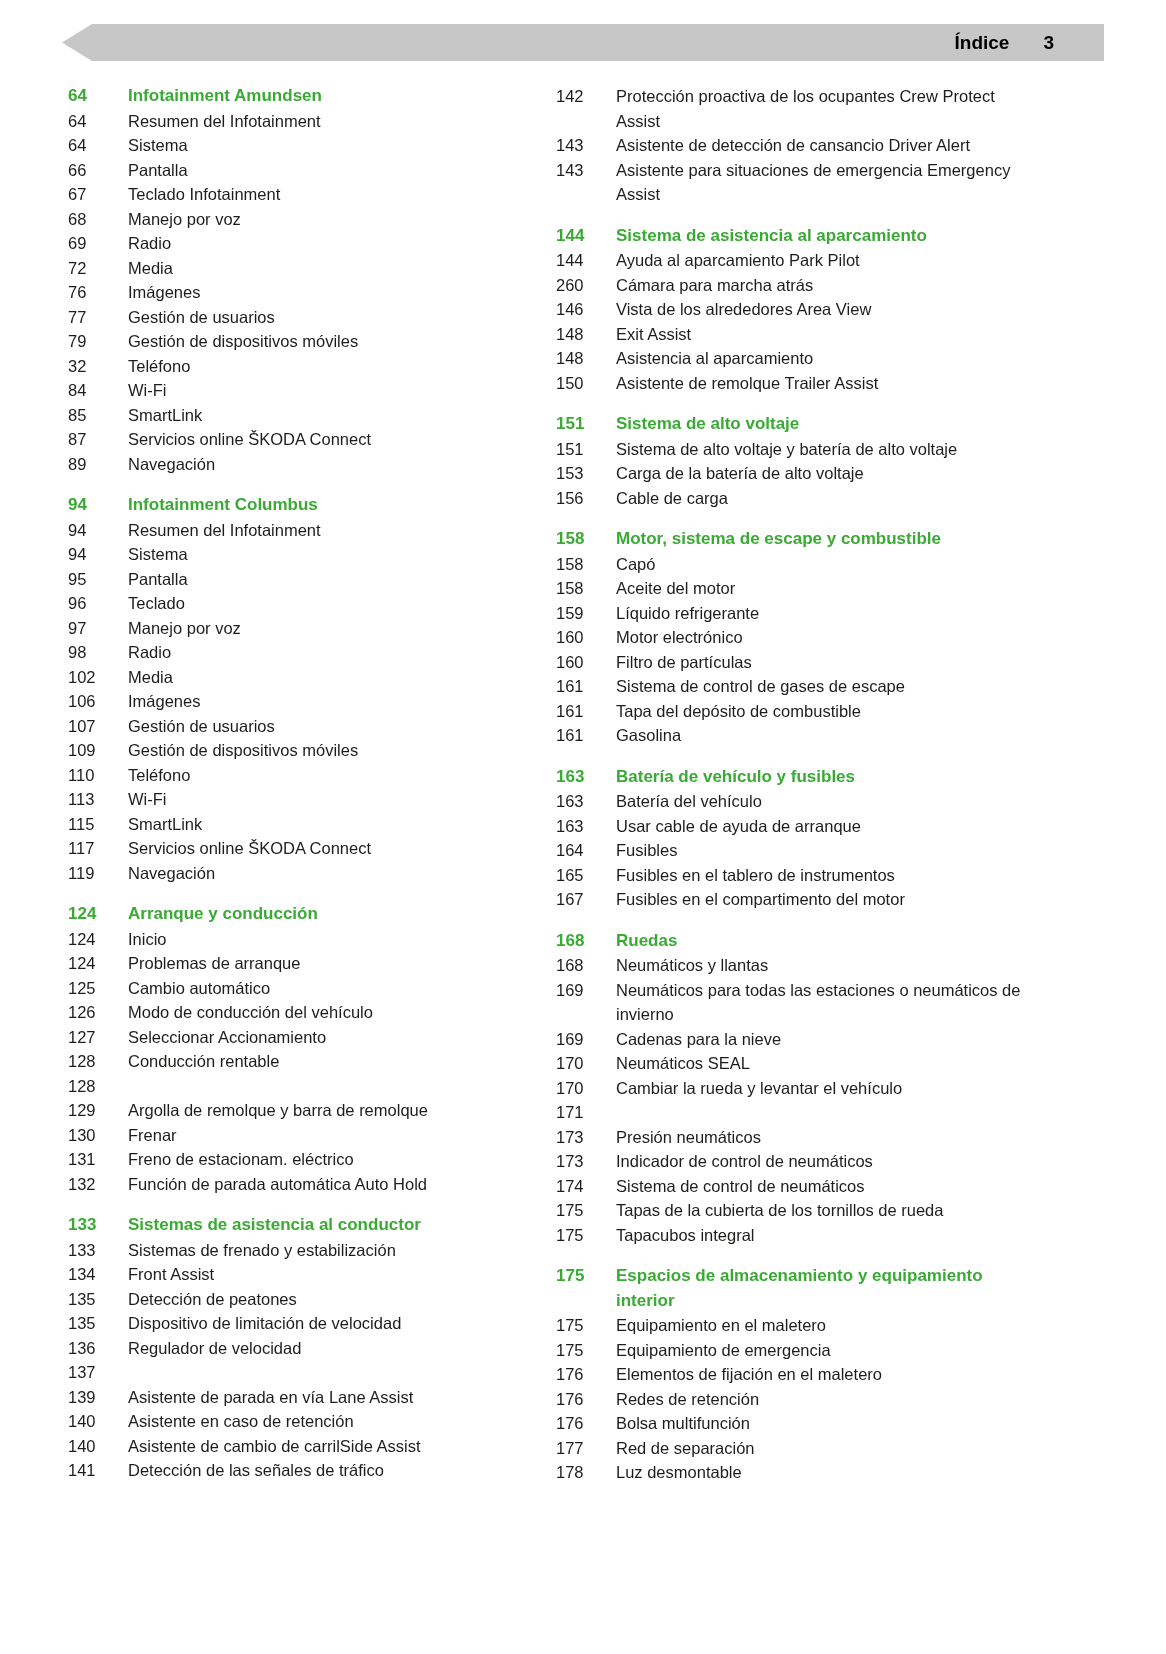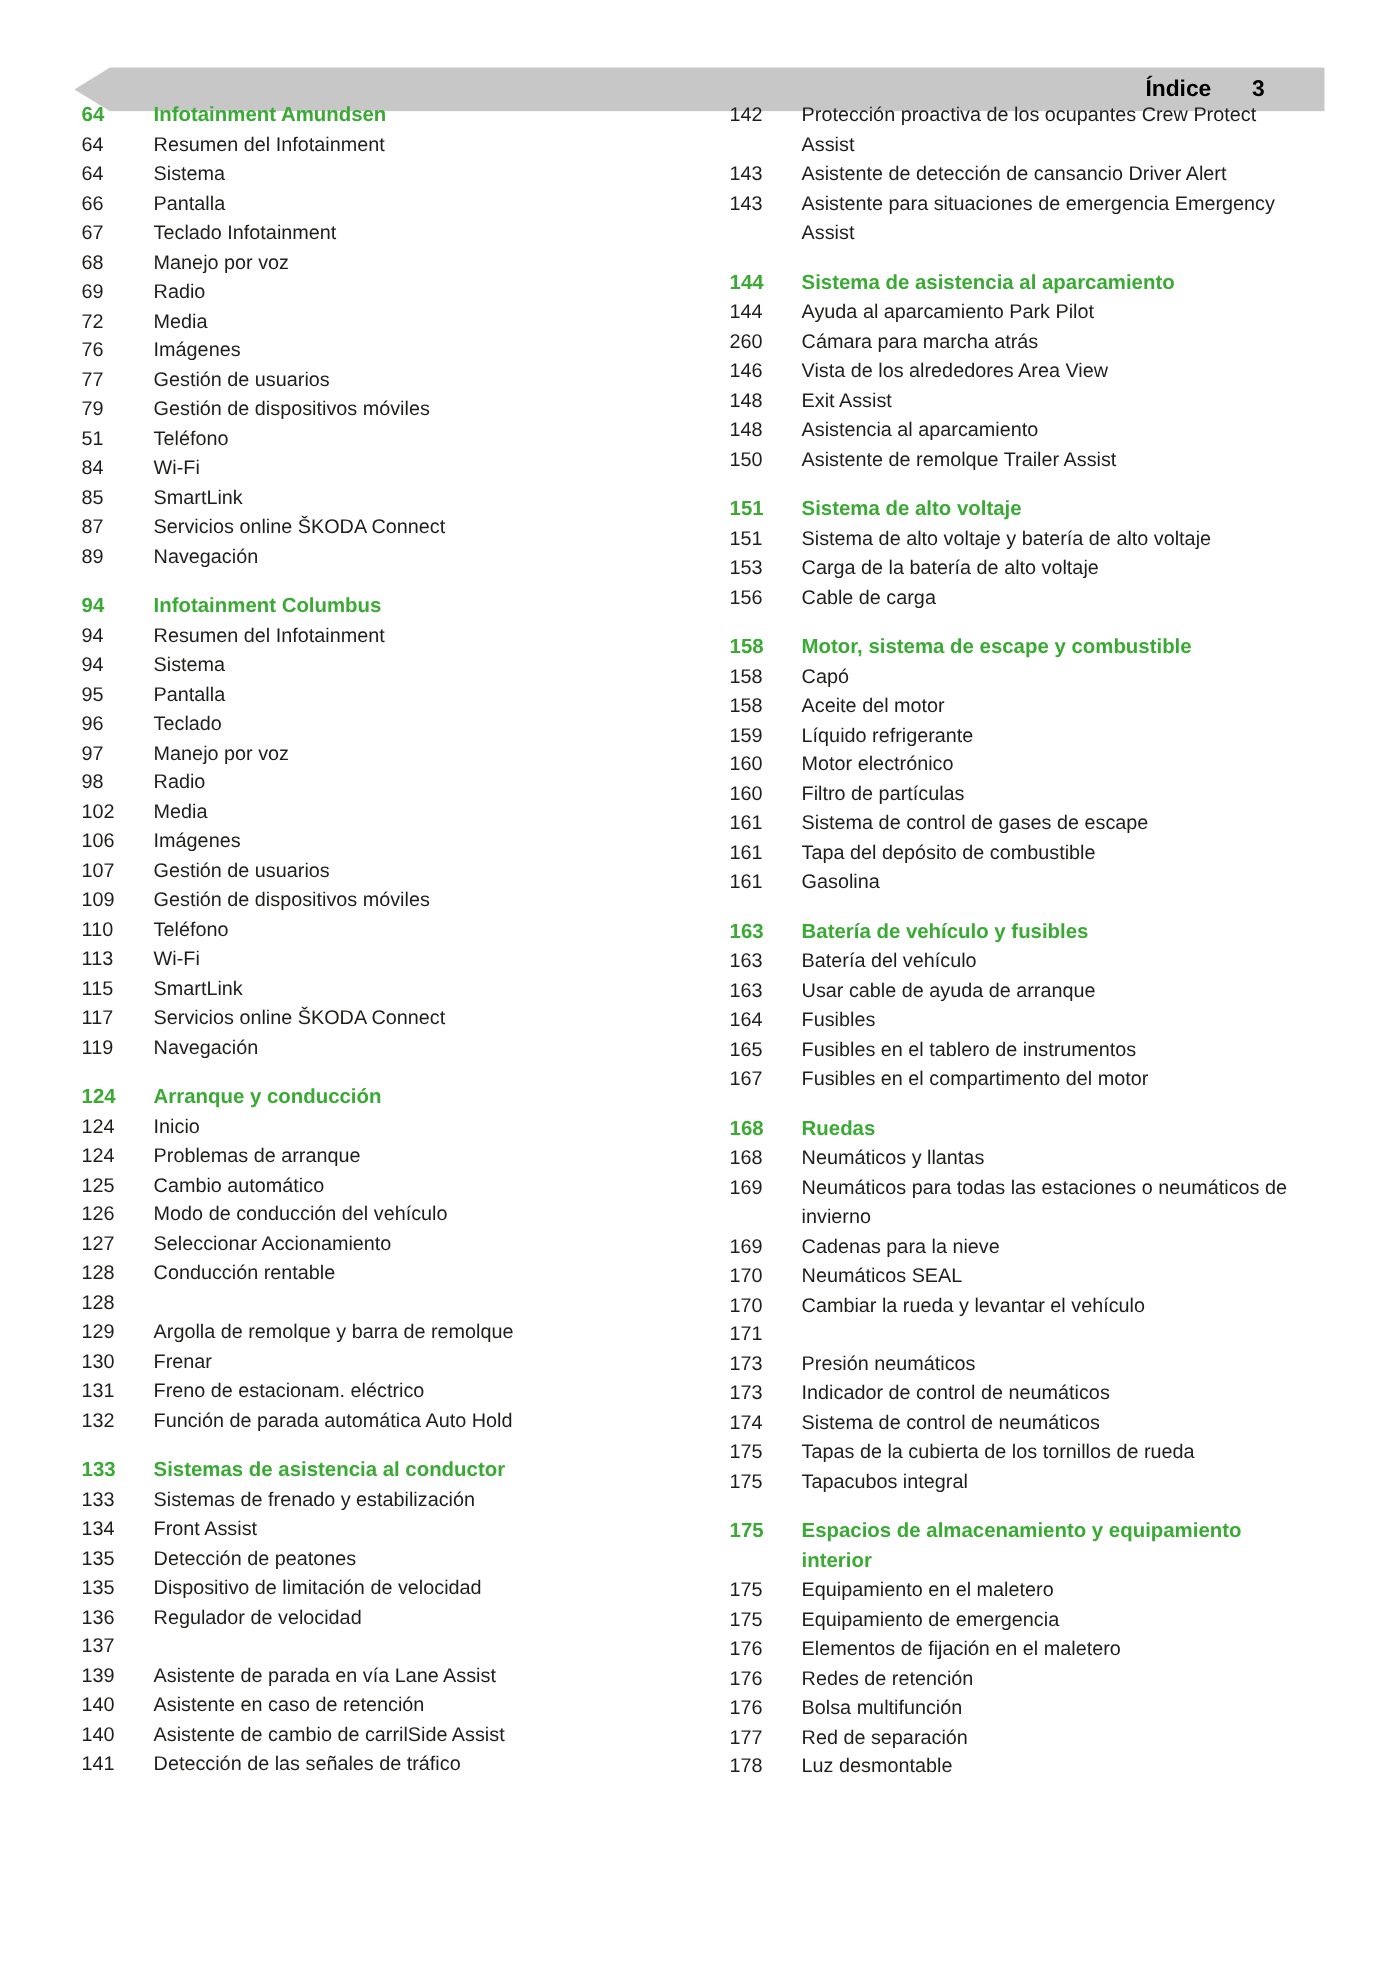--- a/index.html
+++ b/index.html
@@ -23,40 +23,39 @@
     left: 62px;
     width: 1042px;
     height: 37px;
     background: var(--banner, #c7c7c7);
     clip-path: polygon(0% 50%, 30px 0%, 100% 0%, 100% 100%, 30px 100%);
     display: flex;
     align-items: center;
     justify-content: flex-end;
     padding-right: 50px;
     box-sizing: border-box;
-    margin-top: 32px;
   }
   .banner-title {
     font-size: 19px;
     font-weight: bold;
     color: #000000;
   }
   .banner-page {
     font-size: 19px;
     font-weight: bold;
     color: #000000;
     margin-left: 34px;
   }
   
   .columns {
     position: absolute;
     top: 84px;
     left: 68px;
     display: flex;
-    gap: 70px;
+    gap: 18px;
   }
   .column {
     display: block;
   }
   .column:nth-child(1) { width: 470px; }
   .column:nth-child(2) { width: 482px; }
   .row {
     display: flex;
     align-items: flex-start;
     font-size: 16.5px;
@@ -127,21 +126,21 @@
         </div>
         <div class="row entry">
           <span class="num">77</span>
           <span class="label">Gestión de usuarios</span>
         </div>
         <div class="row entry">
           <span class="num">79</span>
           <span class="label">Gestión de dispositivos móviles</span>
         </div>
         <div class="row entry">
-          <span class="num">51</span>
+          <span class="num">32</span>
           <span class="label">Teléfono</span>
         </div>
         <div class="row entry">
           <span class="num">84</span>
           <span class="label">Wi-Fi</span>
         </div>
         <div class="row entry">
           <span class="num">85</span>
           <span class="label">SmartLink</span>
         </div>

